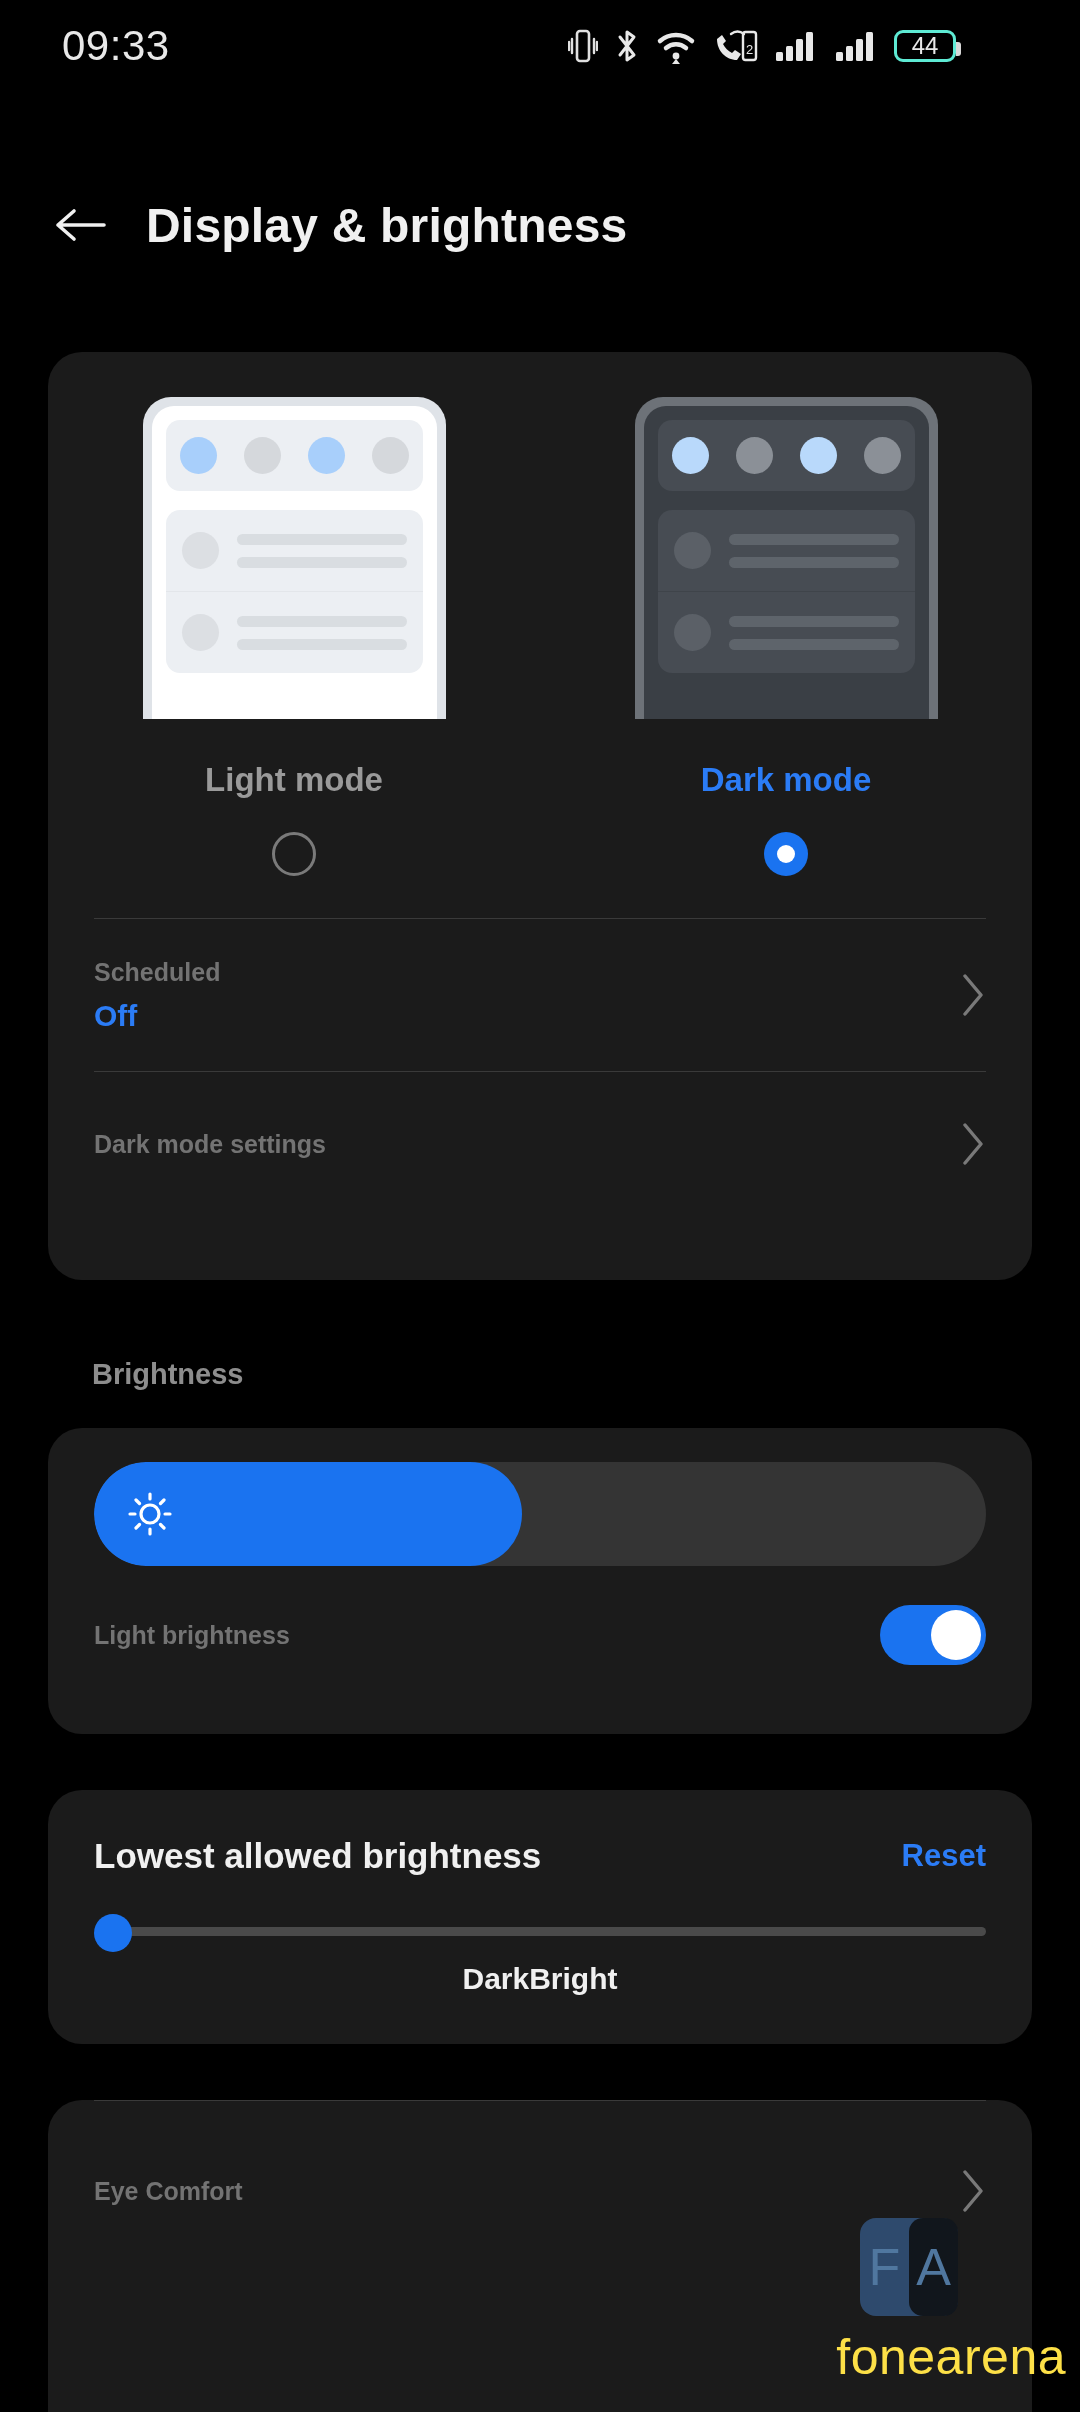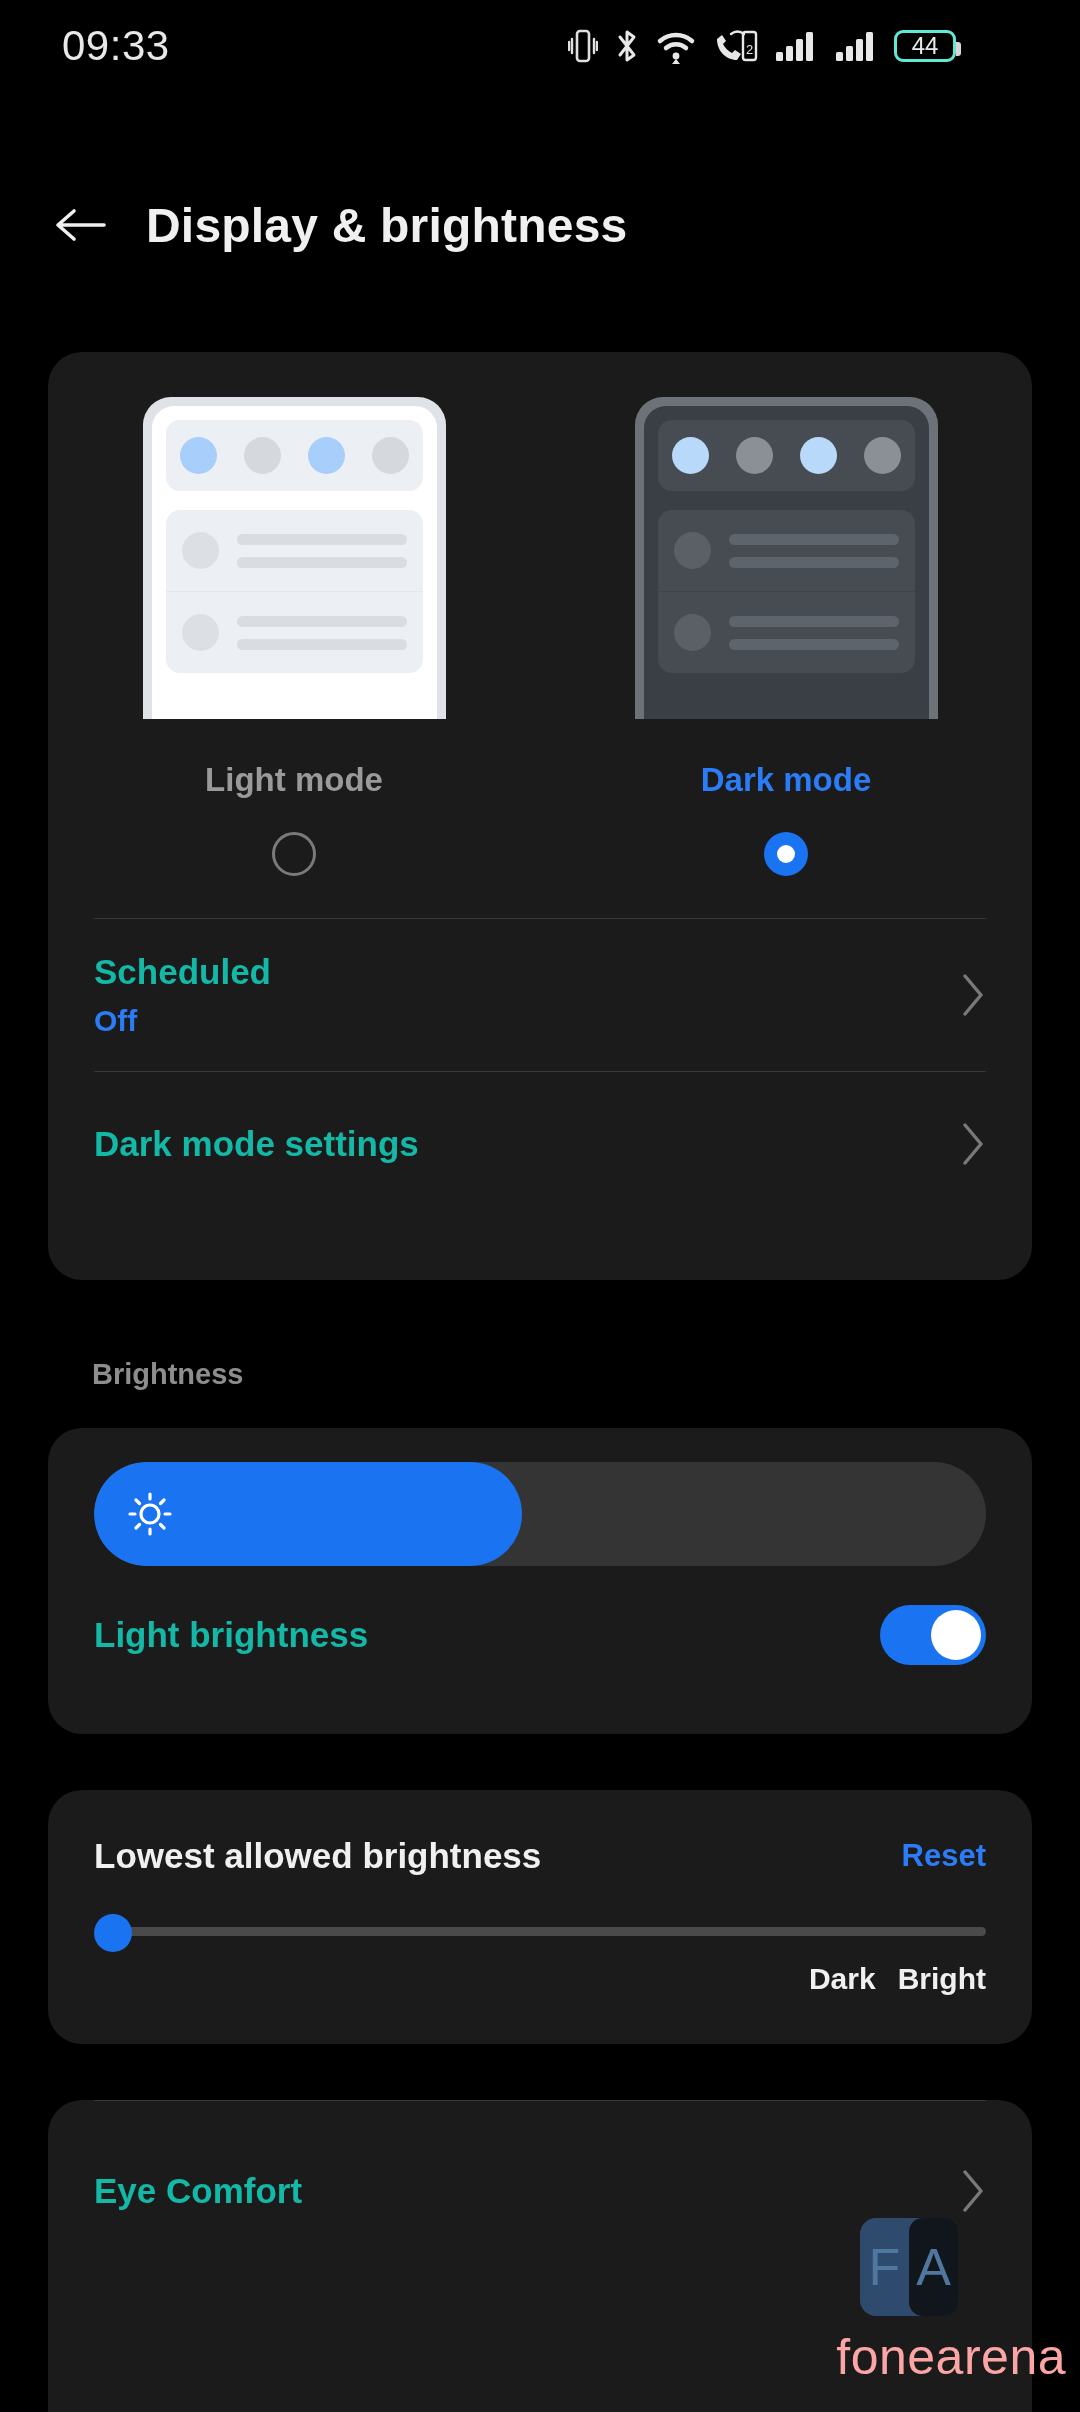--- a/index.html
+++ b/index.html
@@ -95,21 +95,21 @@
   .radio.off { border:3px solid #7a7a7a; }
   .radio.on  { background:#1a73f0; }
   .radio.on i { width:18px; height:18px; border-radius:50%; background:#fff; display:block; }
 
   .list-row {
     display:flex; align-items:center; justify-content:space-between;
     padding:0 46px; height:144px;
   }
   .list-row.tall { height:152px; align-items:center; }
   .row-texts { display:flex; flex-direction:column; gap:12px; }
-  .row-title { color:#14b8a6; font-size:35px; font-weight:700; }
+  .row-title { color:#737373; font-size:25px; font-weight:700; }
   .row-sub { color:#2b7cf6; font-size:30px; font-weight:700; }
   .chev { opacity:.85; }
 
   
   .section-label {
     position:absolute; left:92px; color:#8d8d8d; font-size:29px; font-weight:700;
   }
   #brightness-label { top:1358px; }
 
   
@@ -134,36 +134,36 @@
   #lowest-card { top:1790px; height:254px; }
   .lr-head { display:flex; align-items:center; justify-content:space-between;
              padding:46px 46px 0 46px; }
   .lr-title { color:#f0f0f0; font-size:35px; font-weight:700; }
   .lr-reset { color:#2b7cf6; font-size:31px; font-weight:700; }
   .tslider { margin:46px 46px 0 46px; height:18px; position:relative; }
   .tslider-track { position:absolute; left:22px; right:0; top:5px; height:9px;
                    border-radius:5px; background:#4a4a4a; }
   .tslider-thumb { position:absolute; left:0; top:-8px; width:38px; height:38px;
                    border-radius:50%; background:#1a73f0; }
-  .lr-ends { display:flex; justify-content:flex-end;
-             padding:22px 46px 0 46px;gap:22px; }
+  .lr-ends { display:flex; justify-content:center;
+             padding:22px 46px 0 46px; }
   .lr-end { color:#f0f0f0; font-size:30px; font-weight:700; }
 
   
   #bottom-card { top:2100px; height:360px; }
 
   
   .watermark { position:absolute; right:14px; bottom:4px; width:320px; height:190px;
                pointer-events:none; }
   .wm-logo { position:absolute; right:108px; top:0; width:98px; height:98px;
              border-radius:16px; background:#2e4a6d; display:flex; }
   .wm-logo .f, .wm-logo .a { flex:1; display:flex; align-items:center; justify-content:center;
              color:#50779f; font-size:52px; font-weight:400; font-family:"Liberation Sans",sans-serif; }
   .wm-logo .a { background:#11161c; border-radius:14px; color:#3f6punk; }
-  .wm-text { position:absolute; right:0; bottom:22px; color:#fca5a5;
+  .wm-text { position:absolute; right:0; bottom:22px; color:#fde047;
              font-size:50px; font-weight:400; letter-spacing:0.5px; }
 </style>
 </head>
 <body>
 
 <div class="statusbar">
   <div class="clock">09:33</div>
   <div class="sysicons">
     <svg width="30" height="38" viewBox="0 0 30 38">
       <rect x="9" y="4" width="12" height="30" rx="3" fill="none" stroke="#e0e0e0" stroke-width="2.6"></rect>

